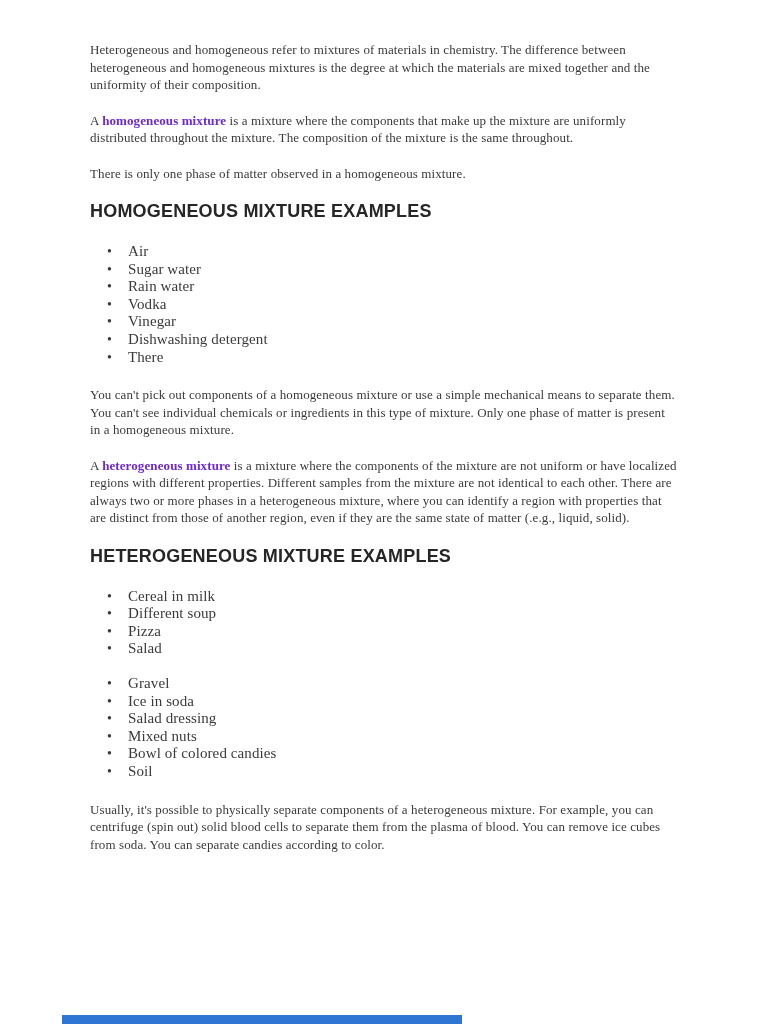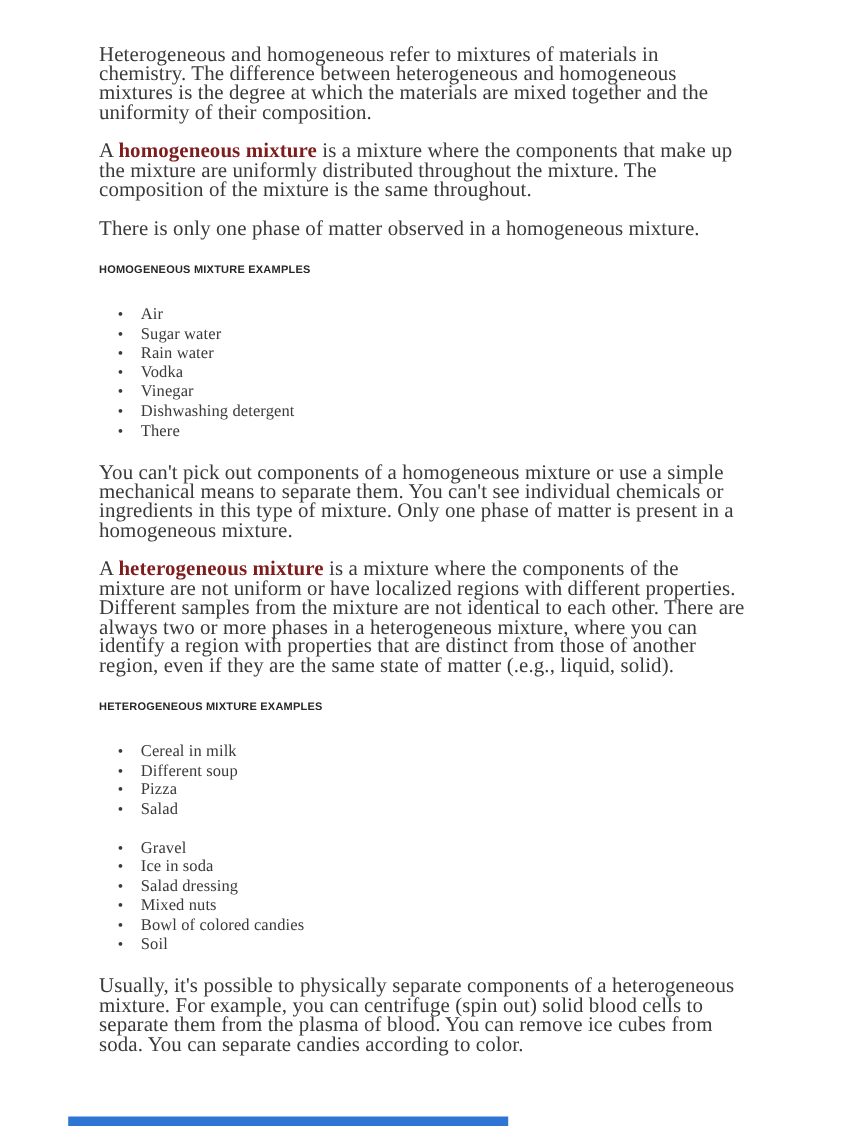--- a/index.html
+++ b/index.html
@@ -13,30 +13,30 @@
     font-family: "Liberation Serif", "DejaVu Serif", serif;
     color: #3a3a3a;
   }
   .content {
     position: absolute;
     top: 41px;
     left: 90px;
     width: 588px;
   }
   p.body-par {
-    font-size: 19px;
+    font-size: 13px;
     line-height: 17.5px;
     margin: 0 0 18px 0;
     letter-spacing: 0.1px;
   }
-  p.body-par b { color: #7f1d1d; }
+  p.body-par b { color: #6d28d9; }
   h2.section-heading {
     font-family: "Liberation Sans", "DejaVu Sans", sans-serif;
     font-weight: bold;
-    font-size: 10px;
+    font-size: 18px;
     line-height: 16px;
     color: #262626;
     letter-spacing: 0.2px;
     margin: 21px 0 24px 0;
   }
   ul.example-list {
     list-style: none;
     margin: 0 0 20px 0;
   }
   ul.example-list.grouped { margin-bottom: 17px; }

